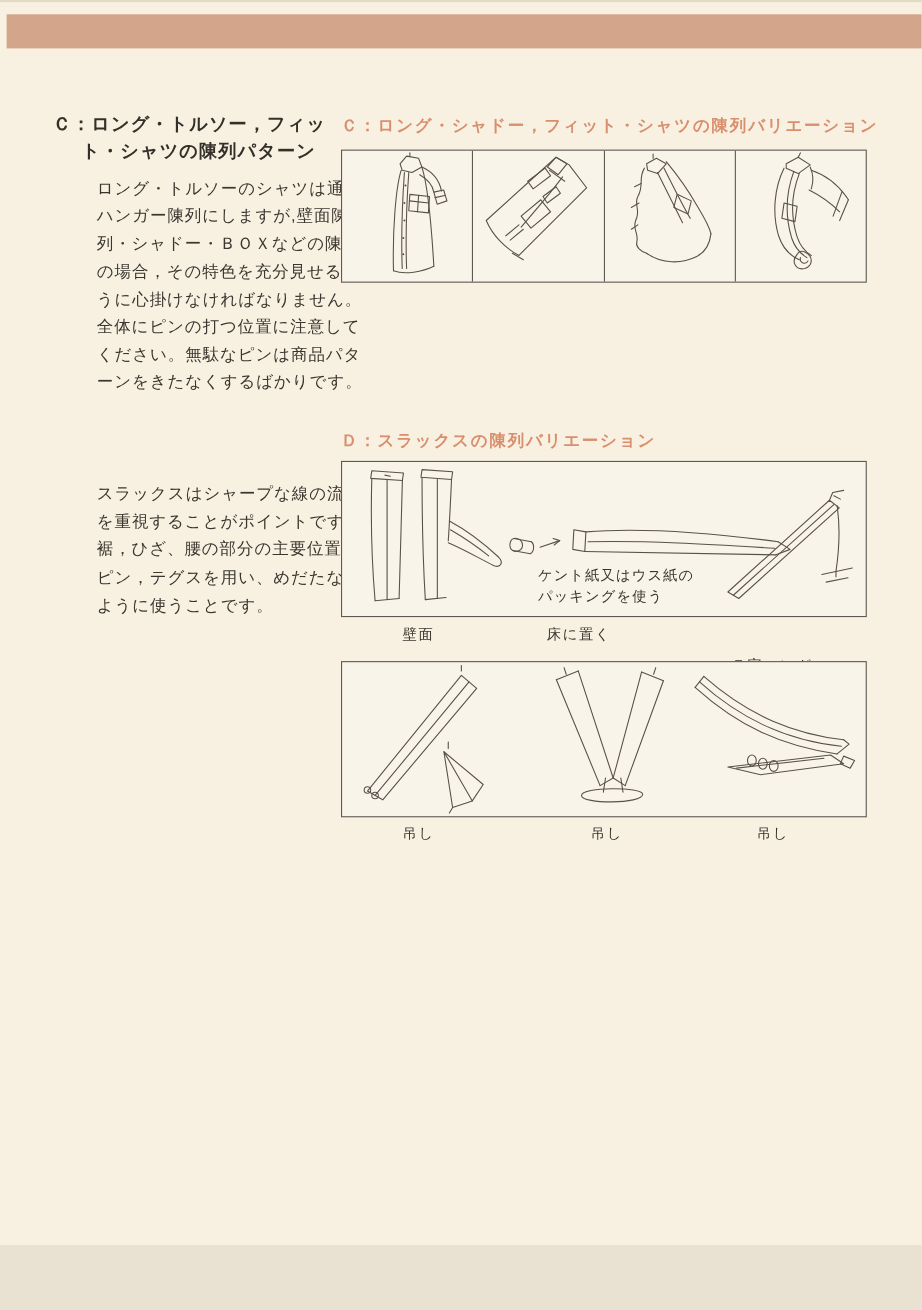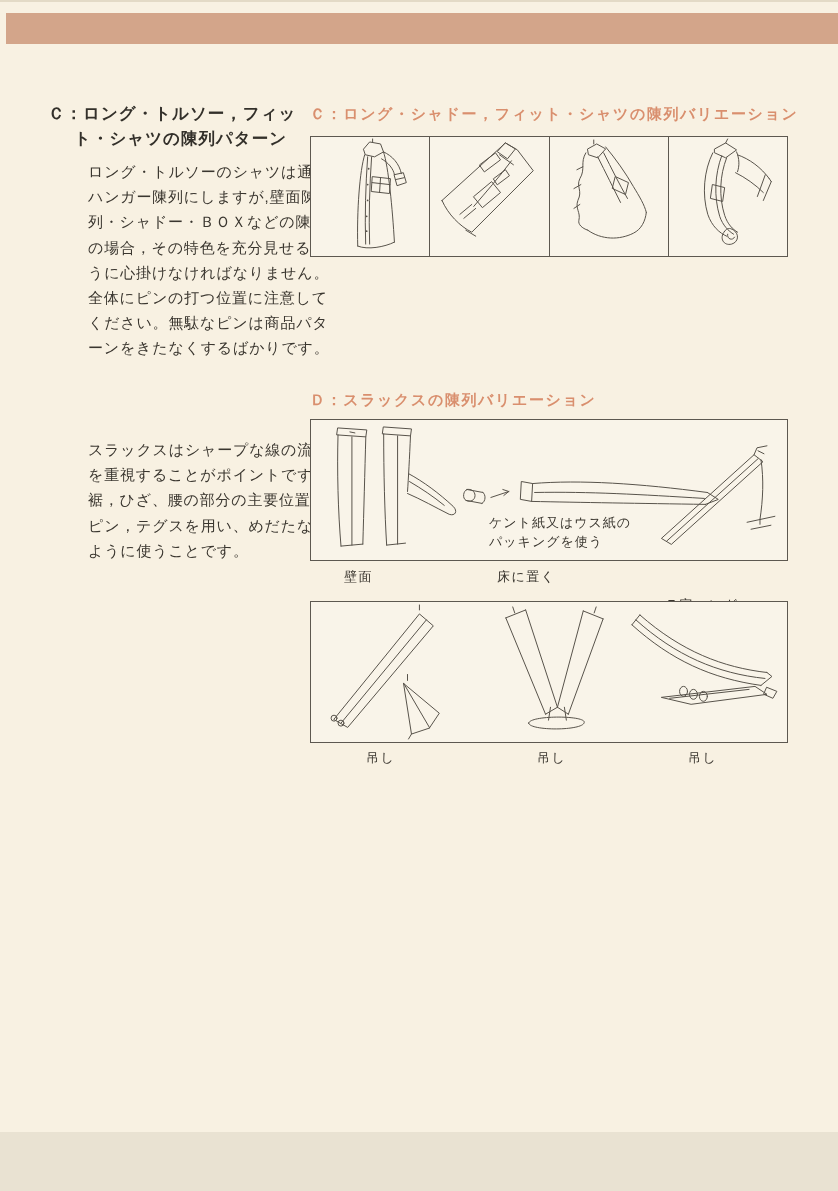--- a/index.html
+++ b/index.html
@@ -174,21 +174,21 @@
       <path d="M452,40 C455,60 454,80 451,100"></path>
       <path d="M438,103 L466,97"></path>
       <path d="M442,110 L462,106"></path>
       <path d="M451,100 L451,105"></path>
       <path d="M449,31 L455,34"></path>
     </svg>
   </div>
 
   <div class="abs annotation" style="left:489px;top:514px;">ケント紙又はウス紙のパッキングを使う</div>
 
-  <span class="abs small-label" style="left:344px;top:568px;">壁面</span>
+  <span class="abs small-label" style="left:366px;top:568px;">壁面</span>
   <span class="abs small-label" style="left:497px;top:568px;">床に置く</span>
   <span class="abs small-label" style="left:665px;top:596px;">Ｔ字ハンガー</span>
 
   <div class="panel" id="panel3">
     <svg class="sketch" viewBox="0 0 477 141">
 
       <path d="M22,118 L108,12 L122,24 L36,126 Z"></path>
       <path d="M29,122 L115,18"></path>
       <path d="M108,8 L108,3"></path>
       <circle cx="22" cy="117" r="3"></circle>

